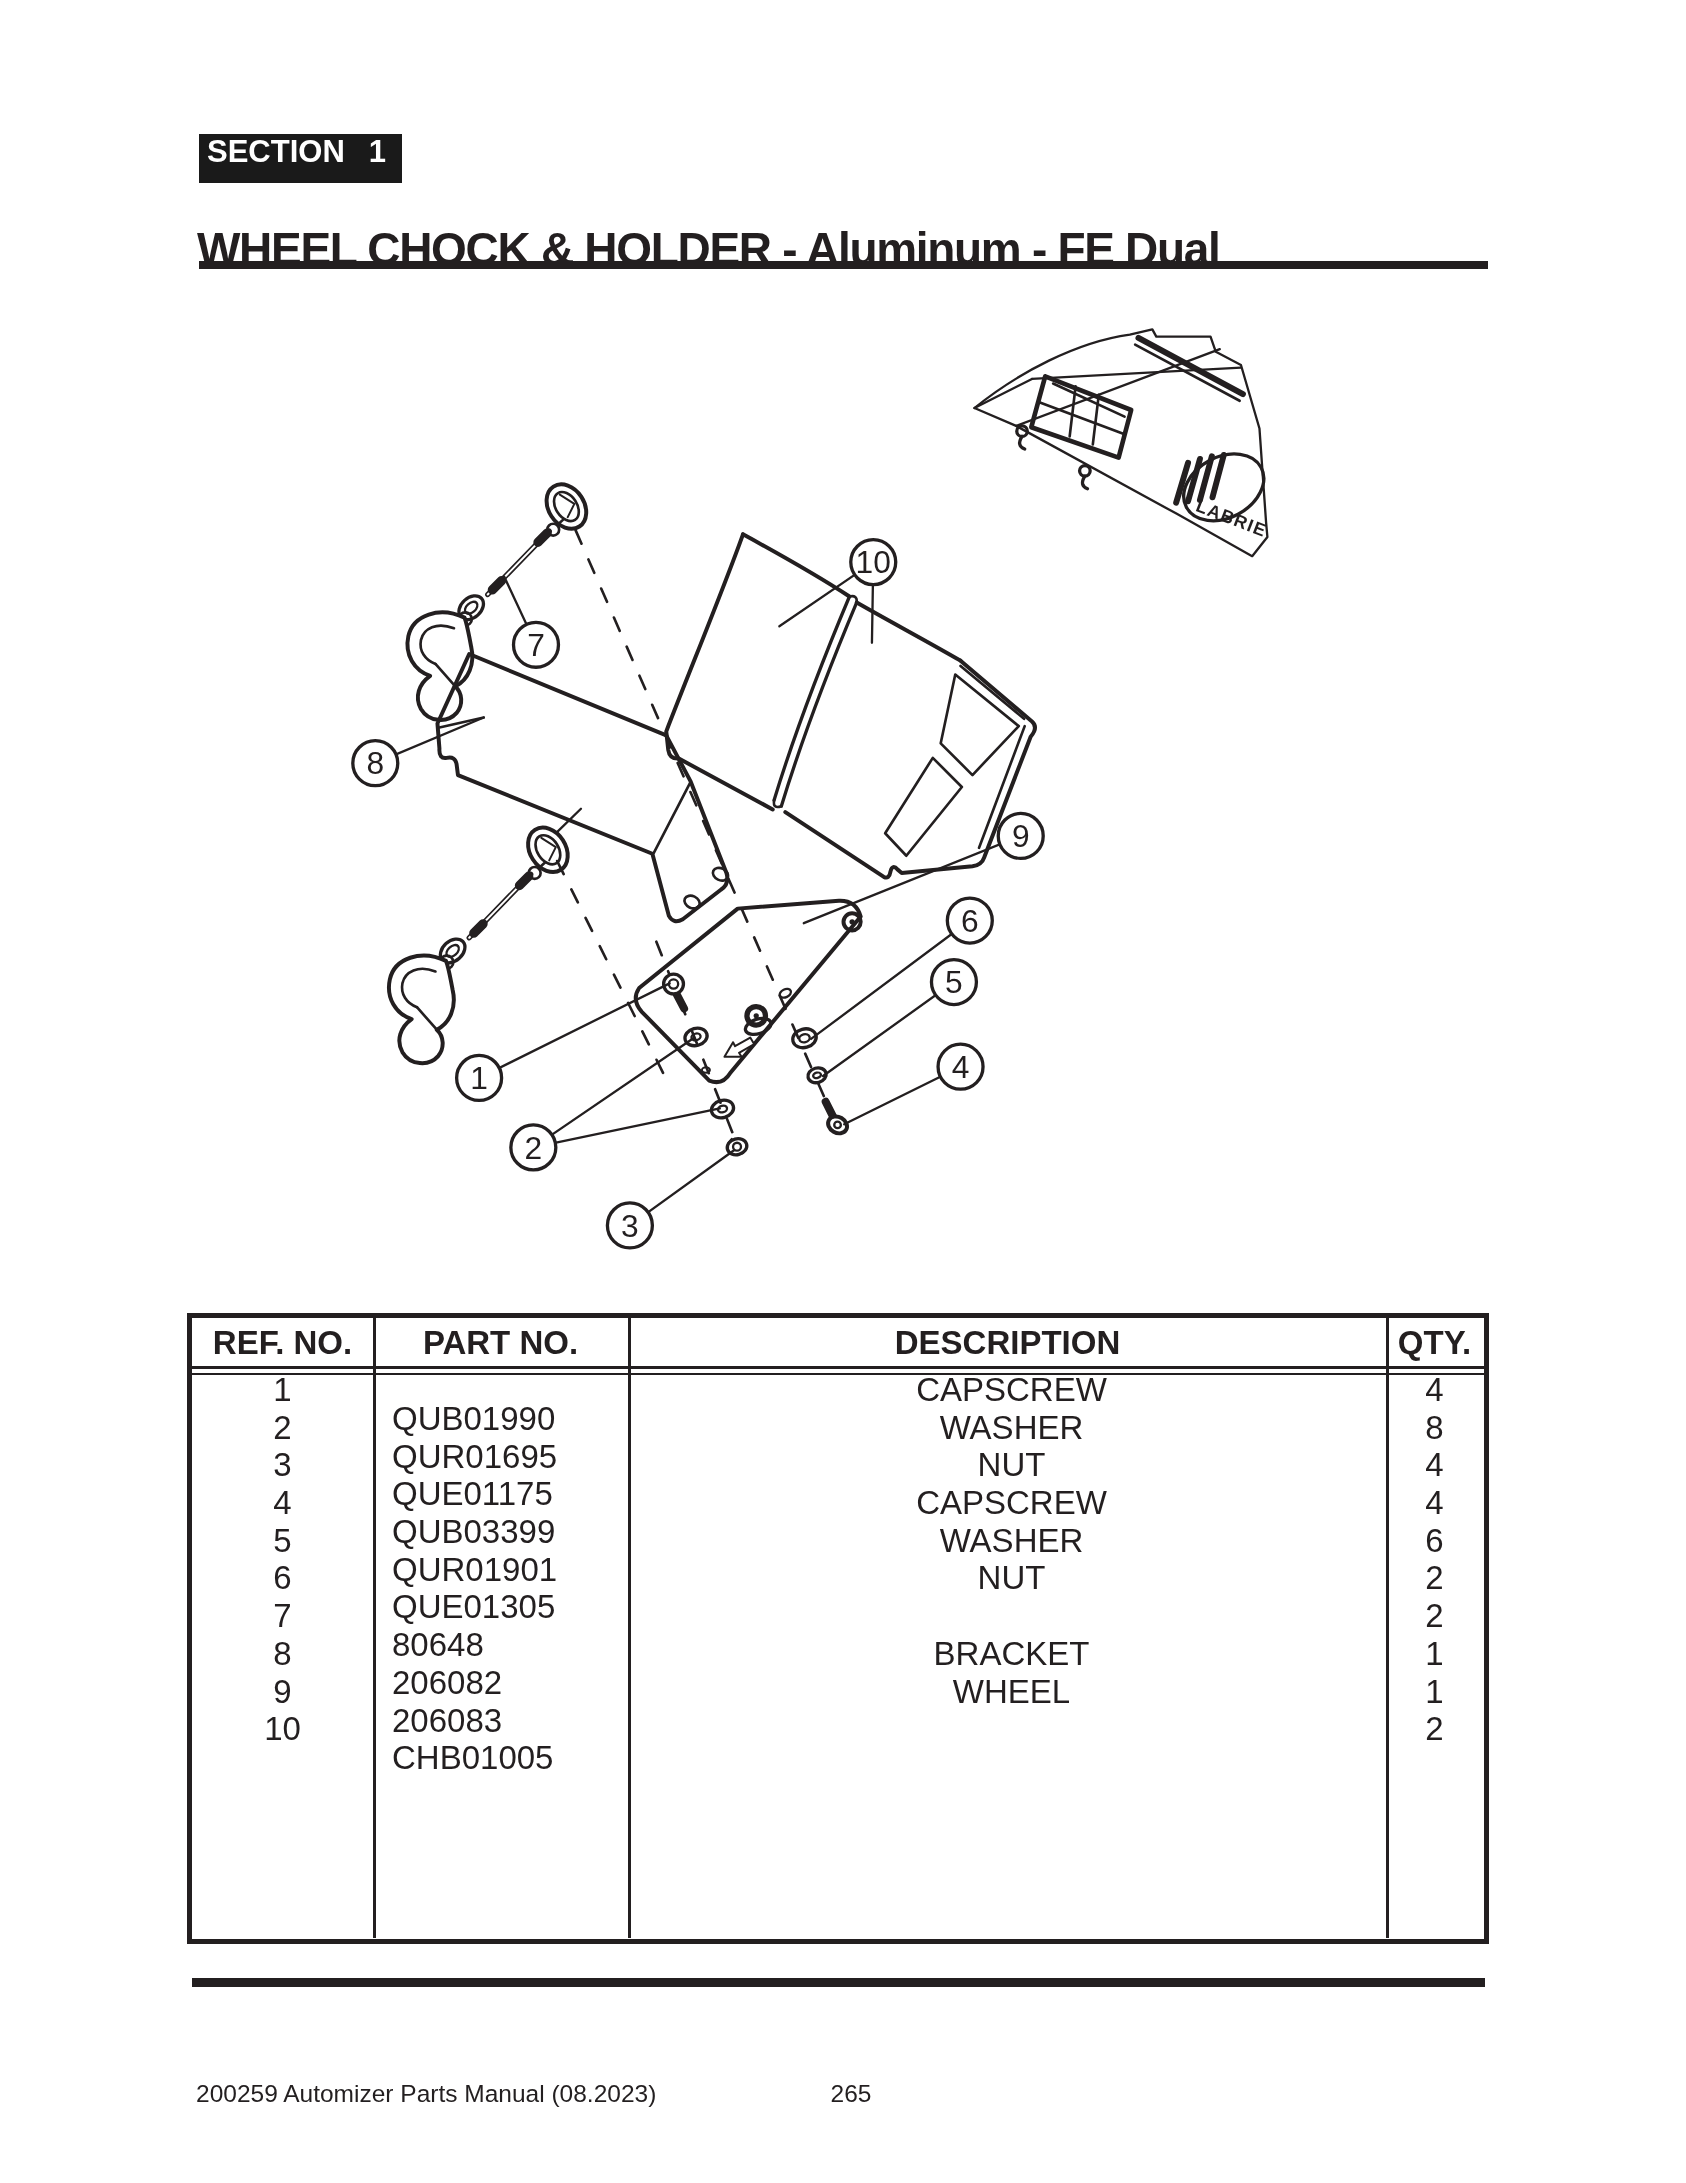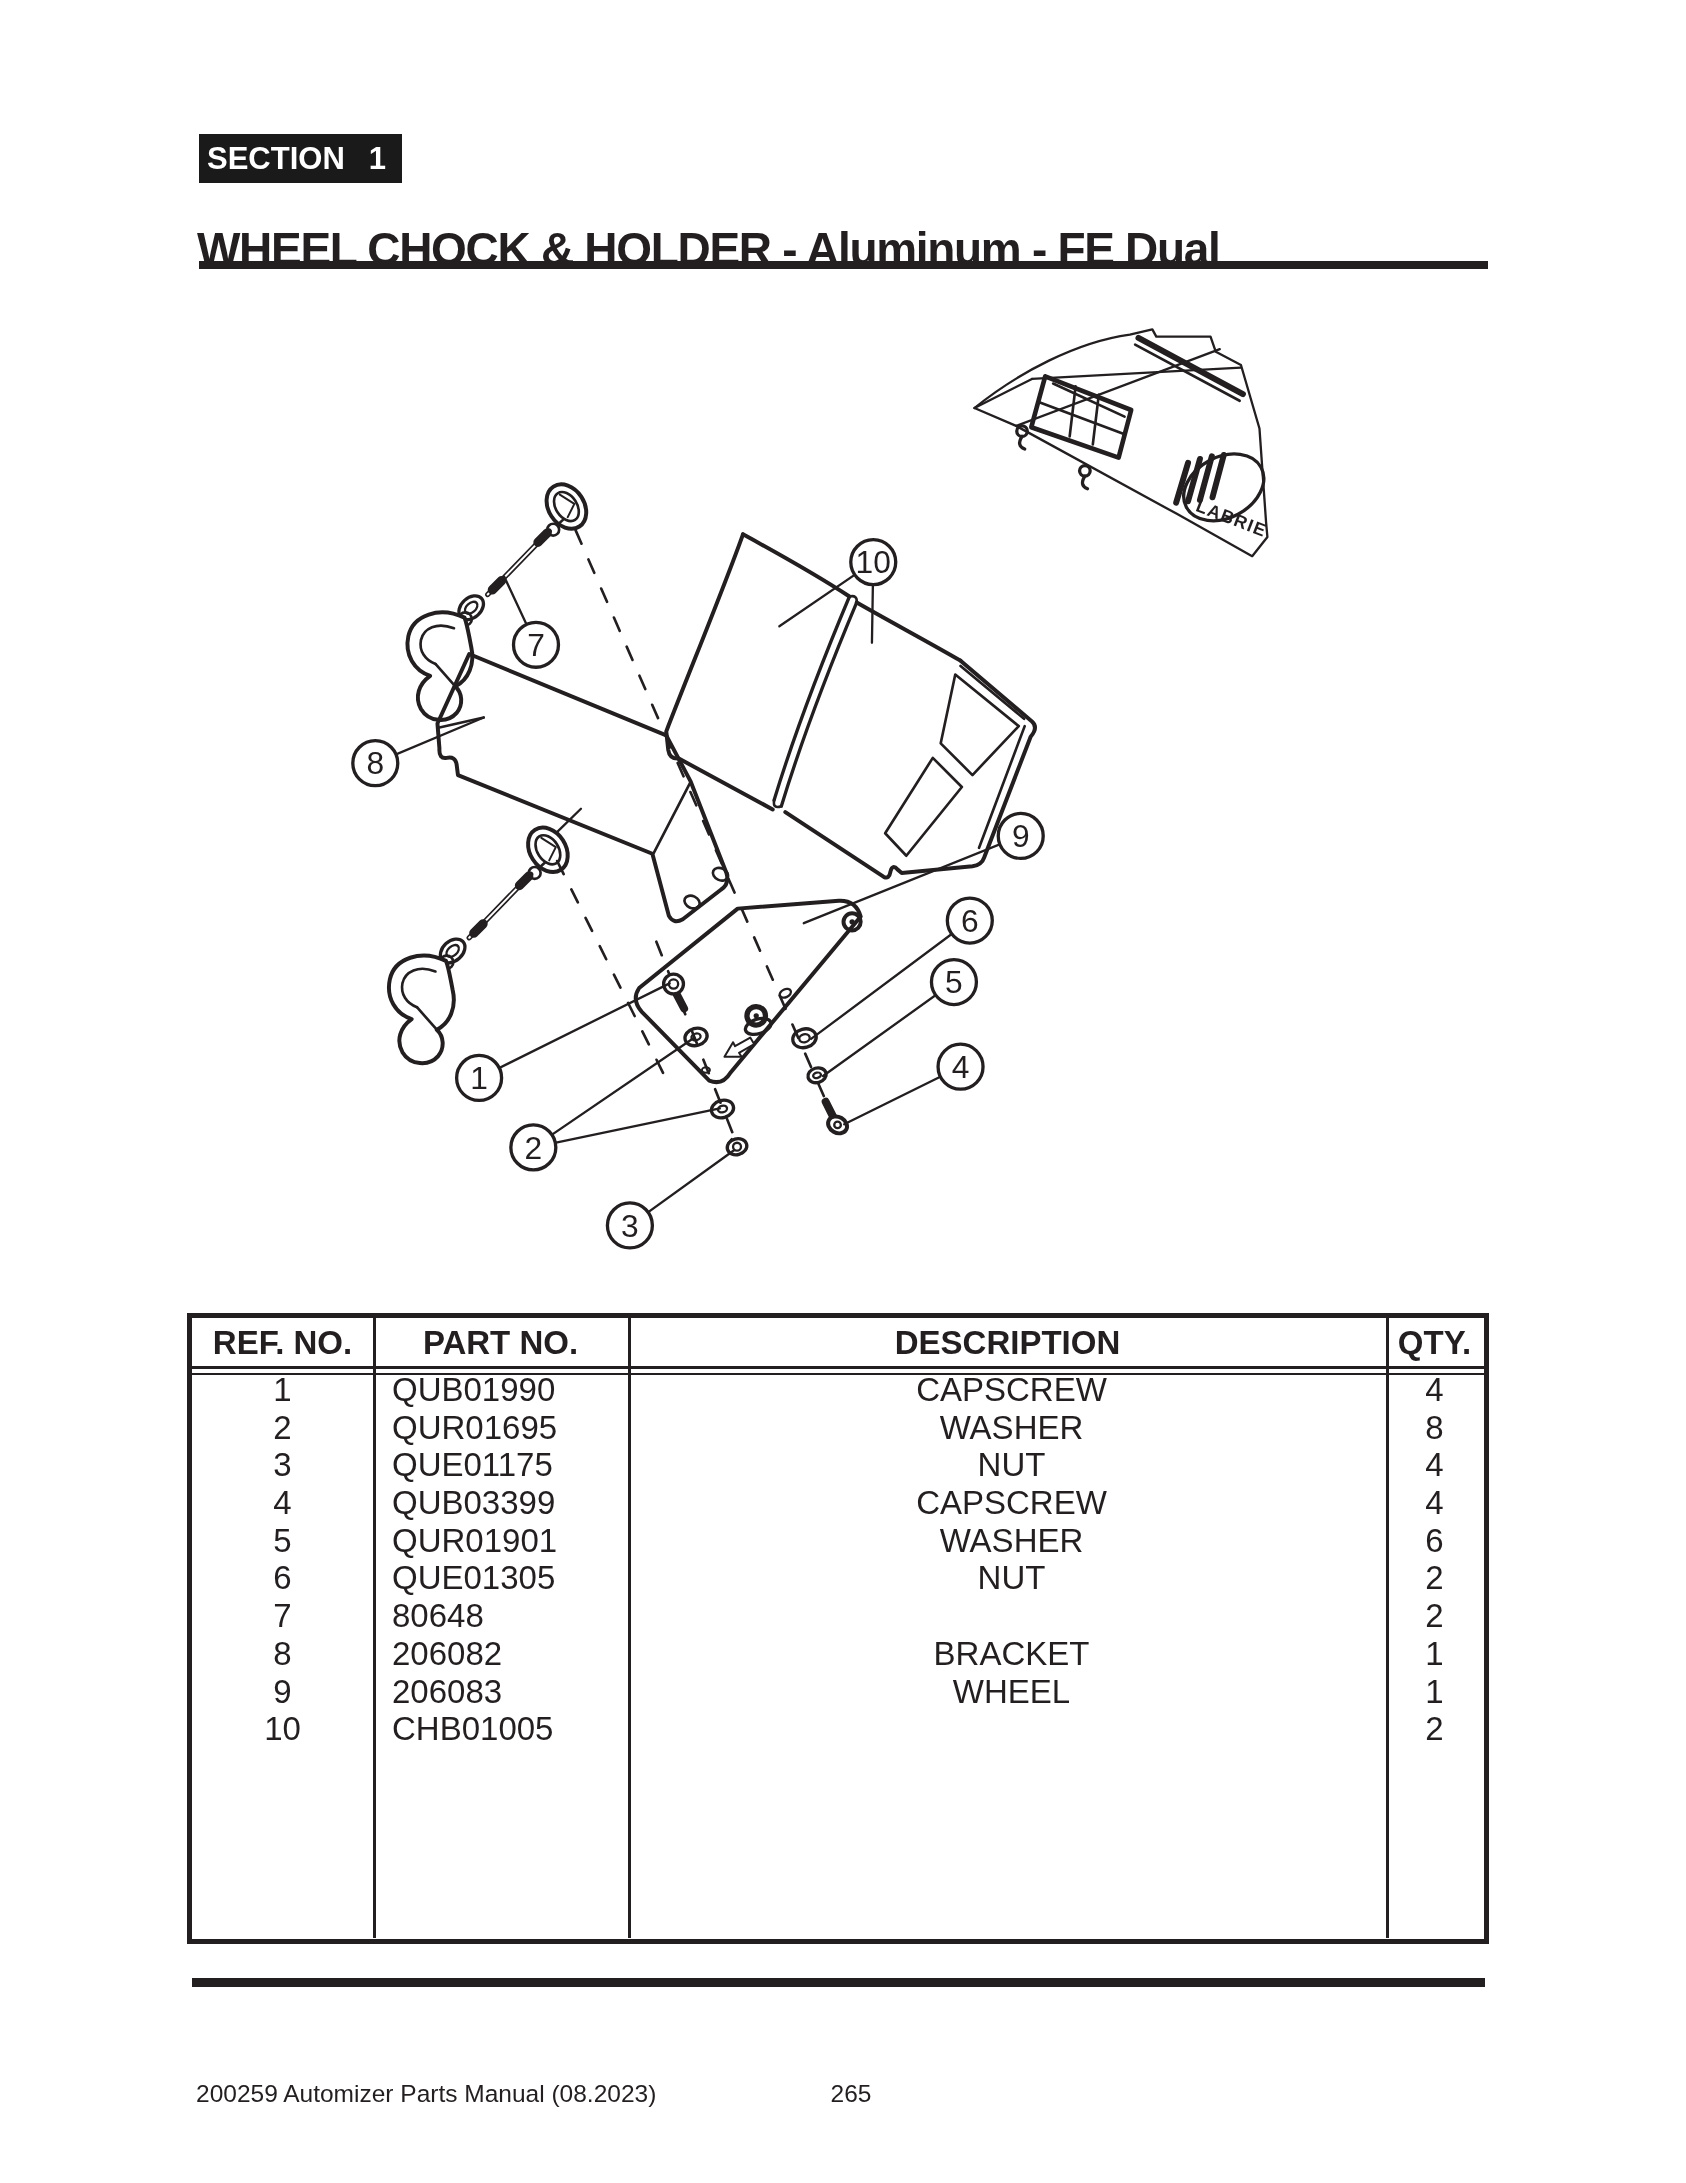--- a/index.html
+++ b/index.html
@@ -3,21 +3,21 @@
 <meta charset="utf-8">
 <style>
   html,body{margin:0;padding:0;background:#e8e8e8;}
   .page{
     position:relative;width:1687px;height:2183px;background:#ffffff;
     font-family:"Liberation Sans",sans-serif;color:#231f20;overflow:hidden;
   }
   
   .section-box{
     position:absolute;left:199px;top:134px;width:203px;height:49px;
-    background:#1a1a1a;color:#ffffff;display:flex;align-items:center;
+    background:#1a1a1a;color:#ffffff;display:flex;align-items:flex-start;
     justify-content:space-between;padding:0 16px 0 8px;box-sizing:border-box;
     font-weight:bold;font-size:31px;
   }
   .page-title{
     position:absolute;left:197px;top:190px;font-weight:bold;font-size:46px;
     letter-spacing:-1.3px;white-space:nowrap;color:#231f20;margin-top:32px;
   }
   .title-rule{position:absolute;left:199px;top:261px;width:1289px;height:8px;background:#231f20;}
   
   .diagram-svg{position:absolute;left:0;top:0;width:1687px;height:2183px;}
@@ -34,21 +34,21 @@
   .pt-h.c1{left:0;width:181px;}
   .pt-h.c2{left:181px;width:255px;}
   .pt-h.c3{left:436px;width:759px;}
   .pt-h.c4{left:1194px;width:97px;}
   .pt-dline1{position:absolute;left:0;top:48px;width:100%;height:3.3px;background:#231f20;}
   .pt-dline2{position:absolute;left:0;top:55px;width:100%;height:2px;background:#231f20;}
   .pt-vline{position:absolute;top:0;width:2.6px;height:620px;background:#231f20;}
   .pt-row{position:absolute;left:0;width:100%;height:38px;line-height:38px;font-size:33px;}
   .pt-c{position:absolute;top:0;height:38px;}
   .pt-c.ref{left:0;width:181px;text-align:center;}
-  .pt-c.part{left:200px;width:231px;text-align:left;}
+  .pt-c.part{left:200px;width:231px;text-align:left;margin-top:29px;}
   .pt-c.desc{left:449px;width:741px;text-align:center;}
   .pt-c.qty{left:1194px;width:97px;text-align:center;}
   
   .bottom-rule{position:absolute;left:192px;top:1978px;width:1293px;height:8.6px;background:#231f20;}
   .footer-left{position:absolute;left:196px;top:2080px;font-size:24.5px;}
   .footer-page{position:absolute;left:843px;top:2080px;transform:translateX(-50%);font-size:24.5px;margin-left:8px;}
 </style>
 </head>
 <body>
 

